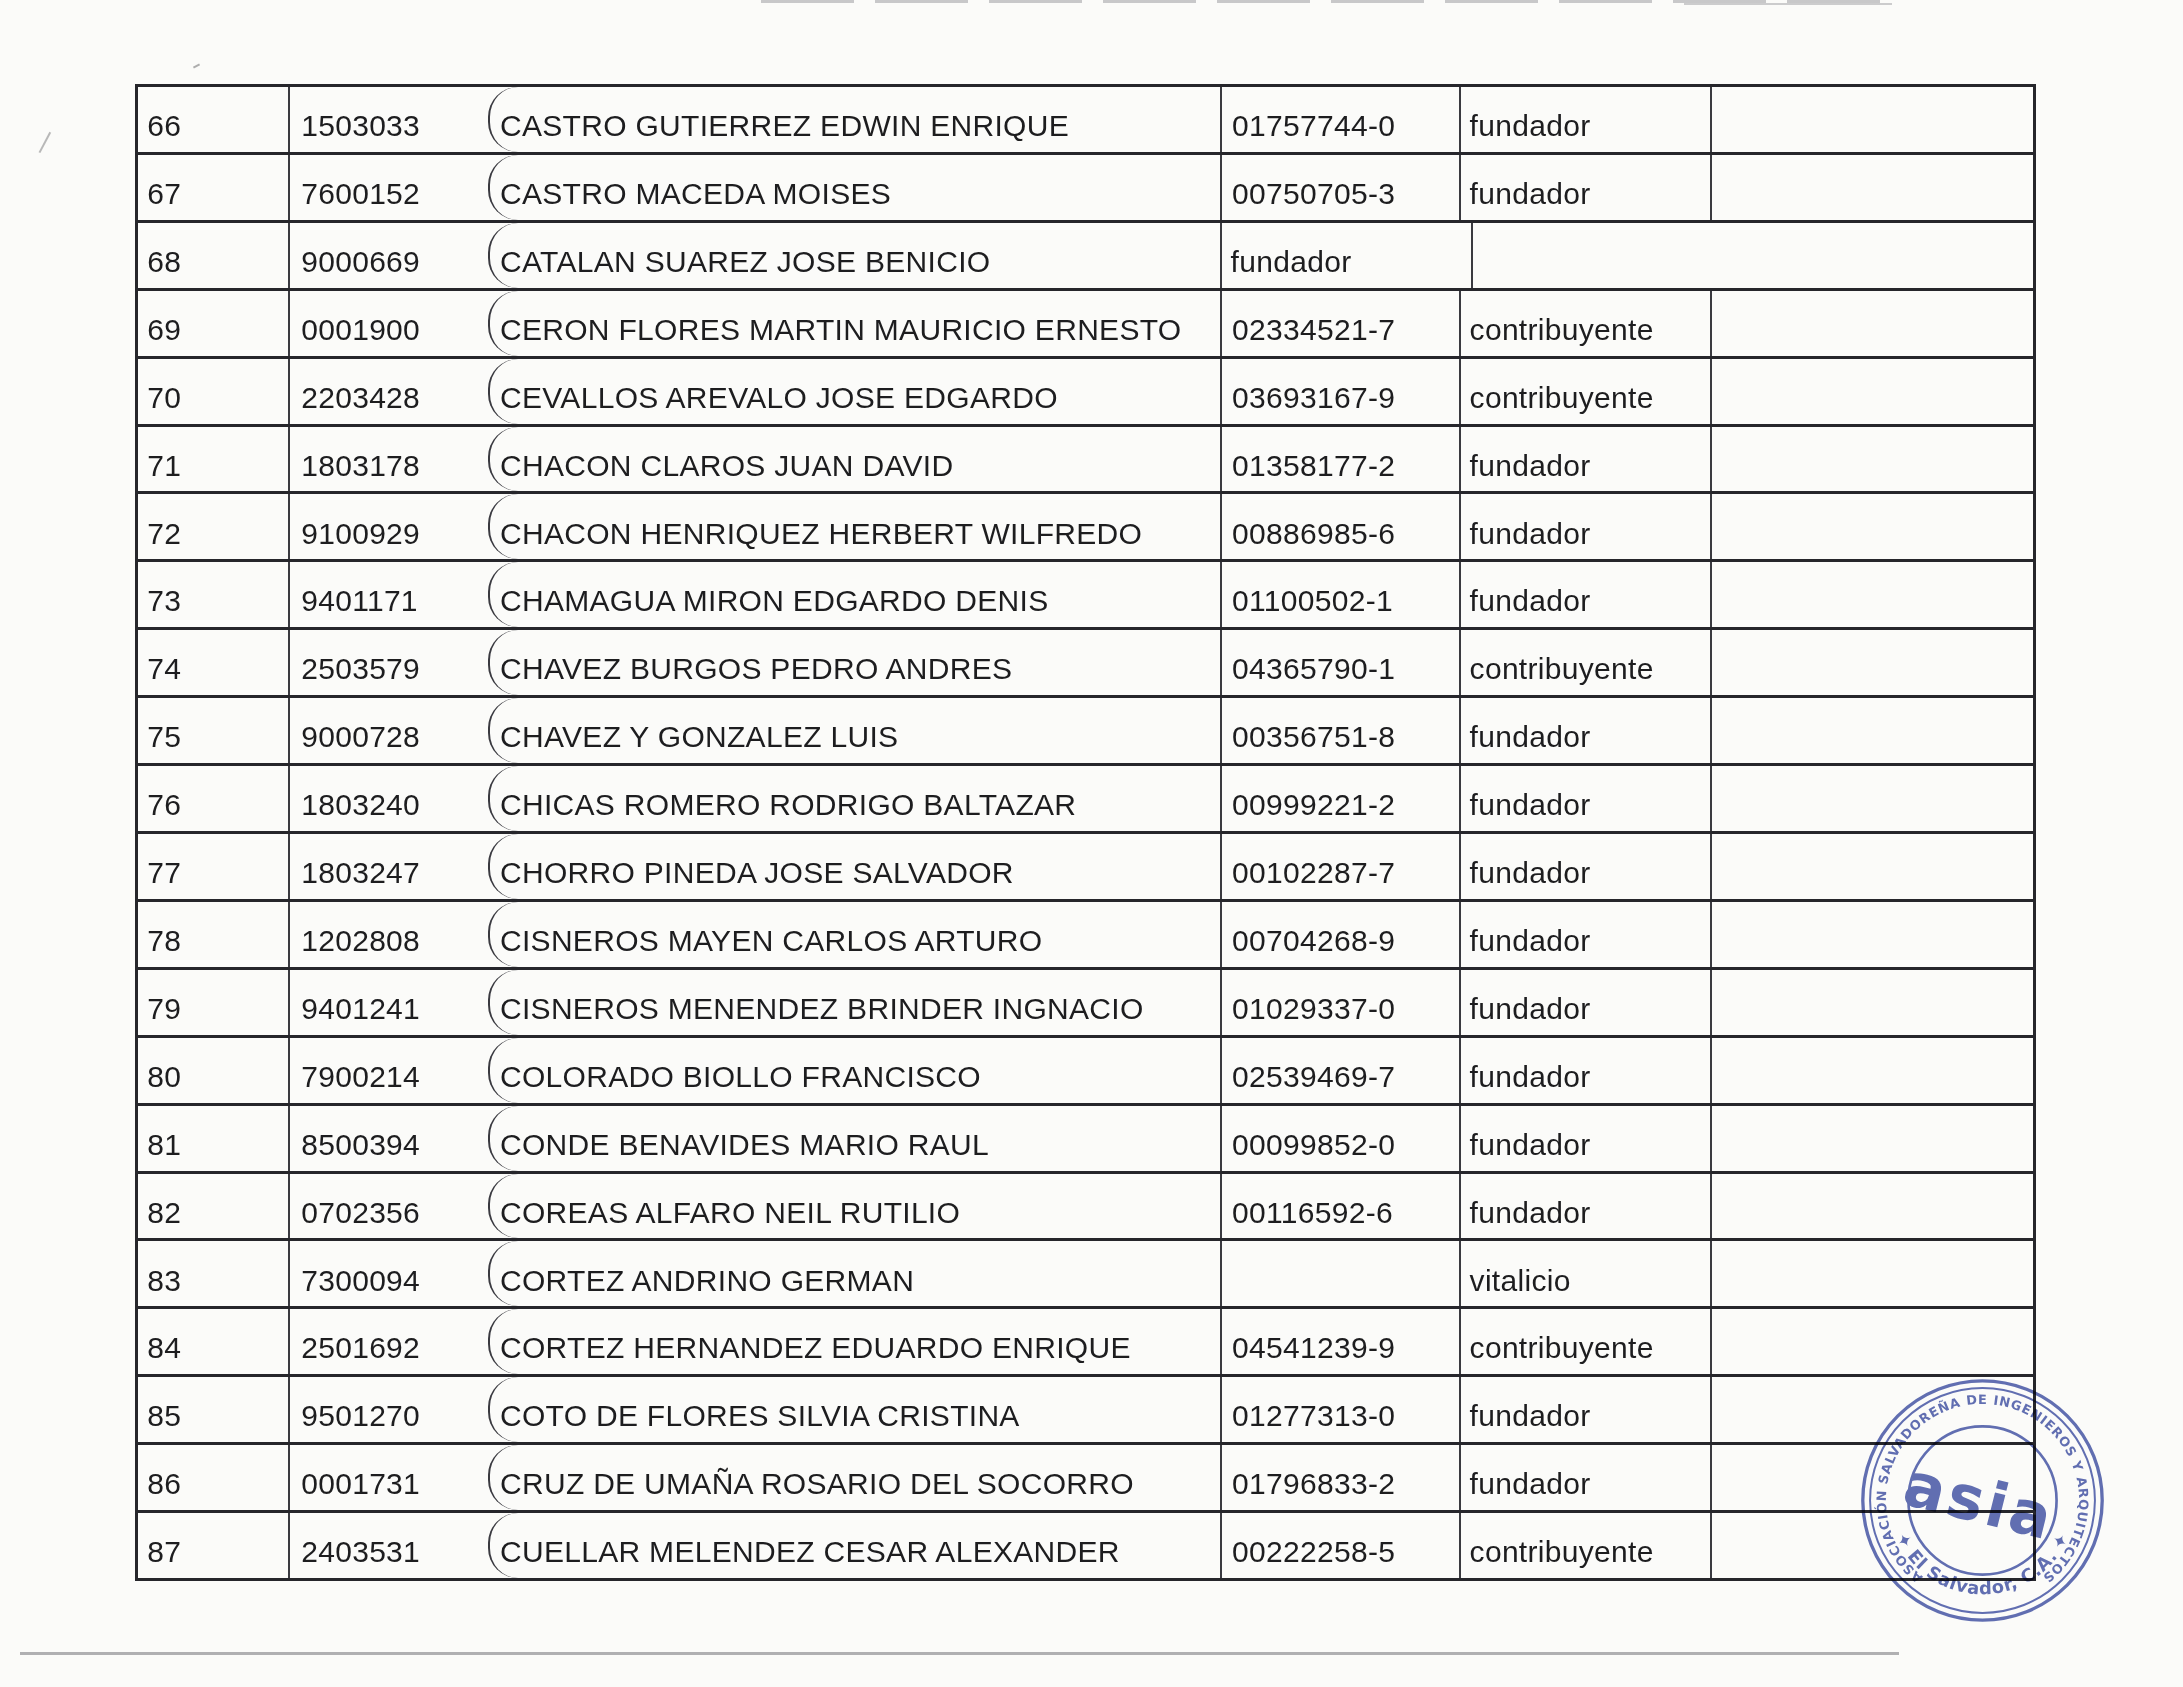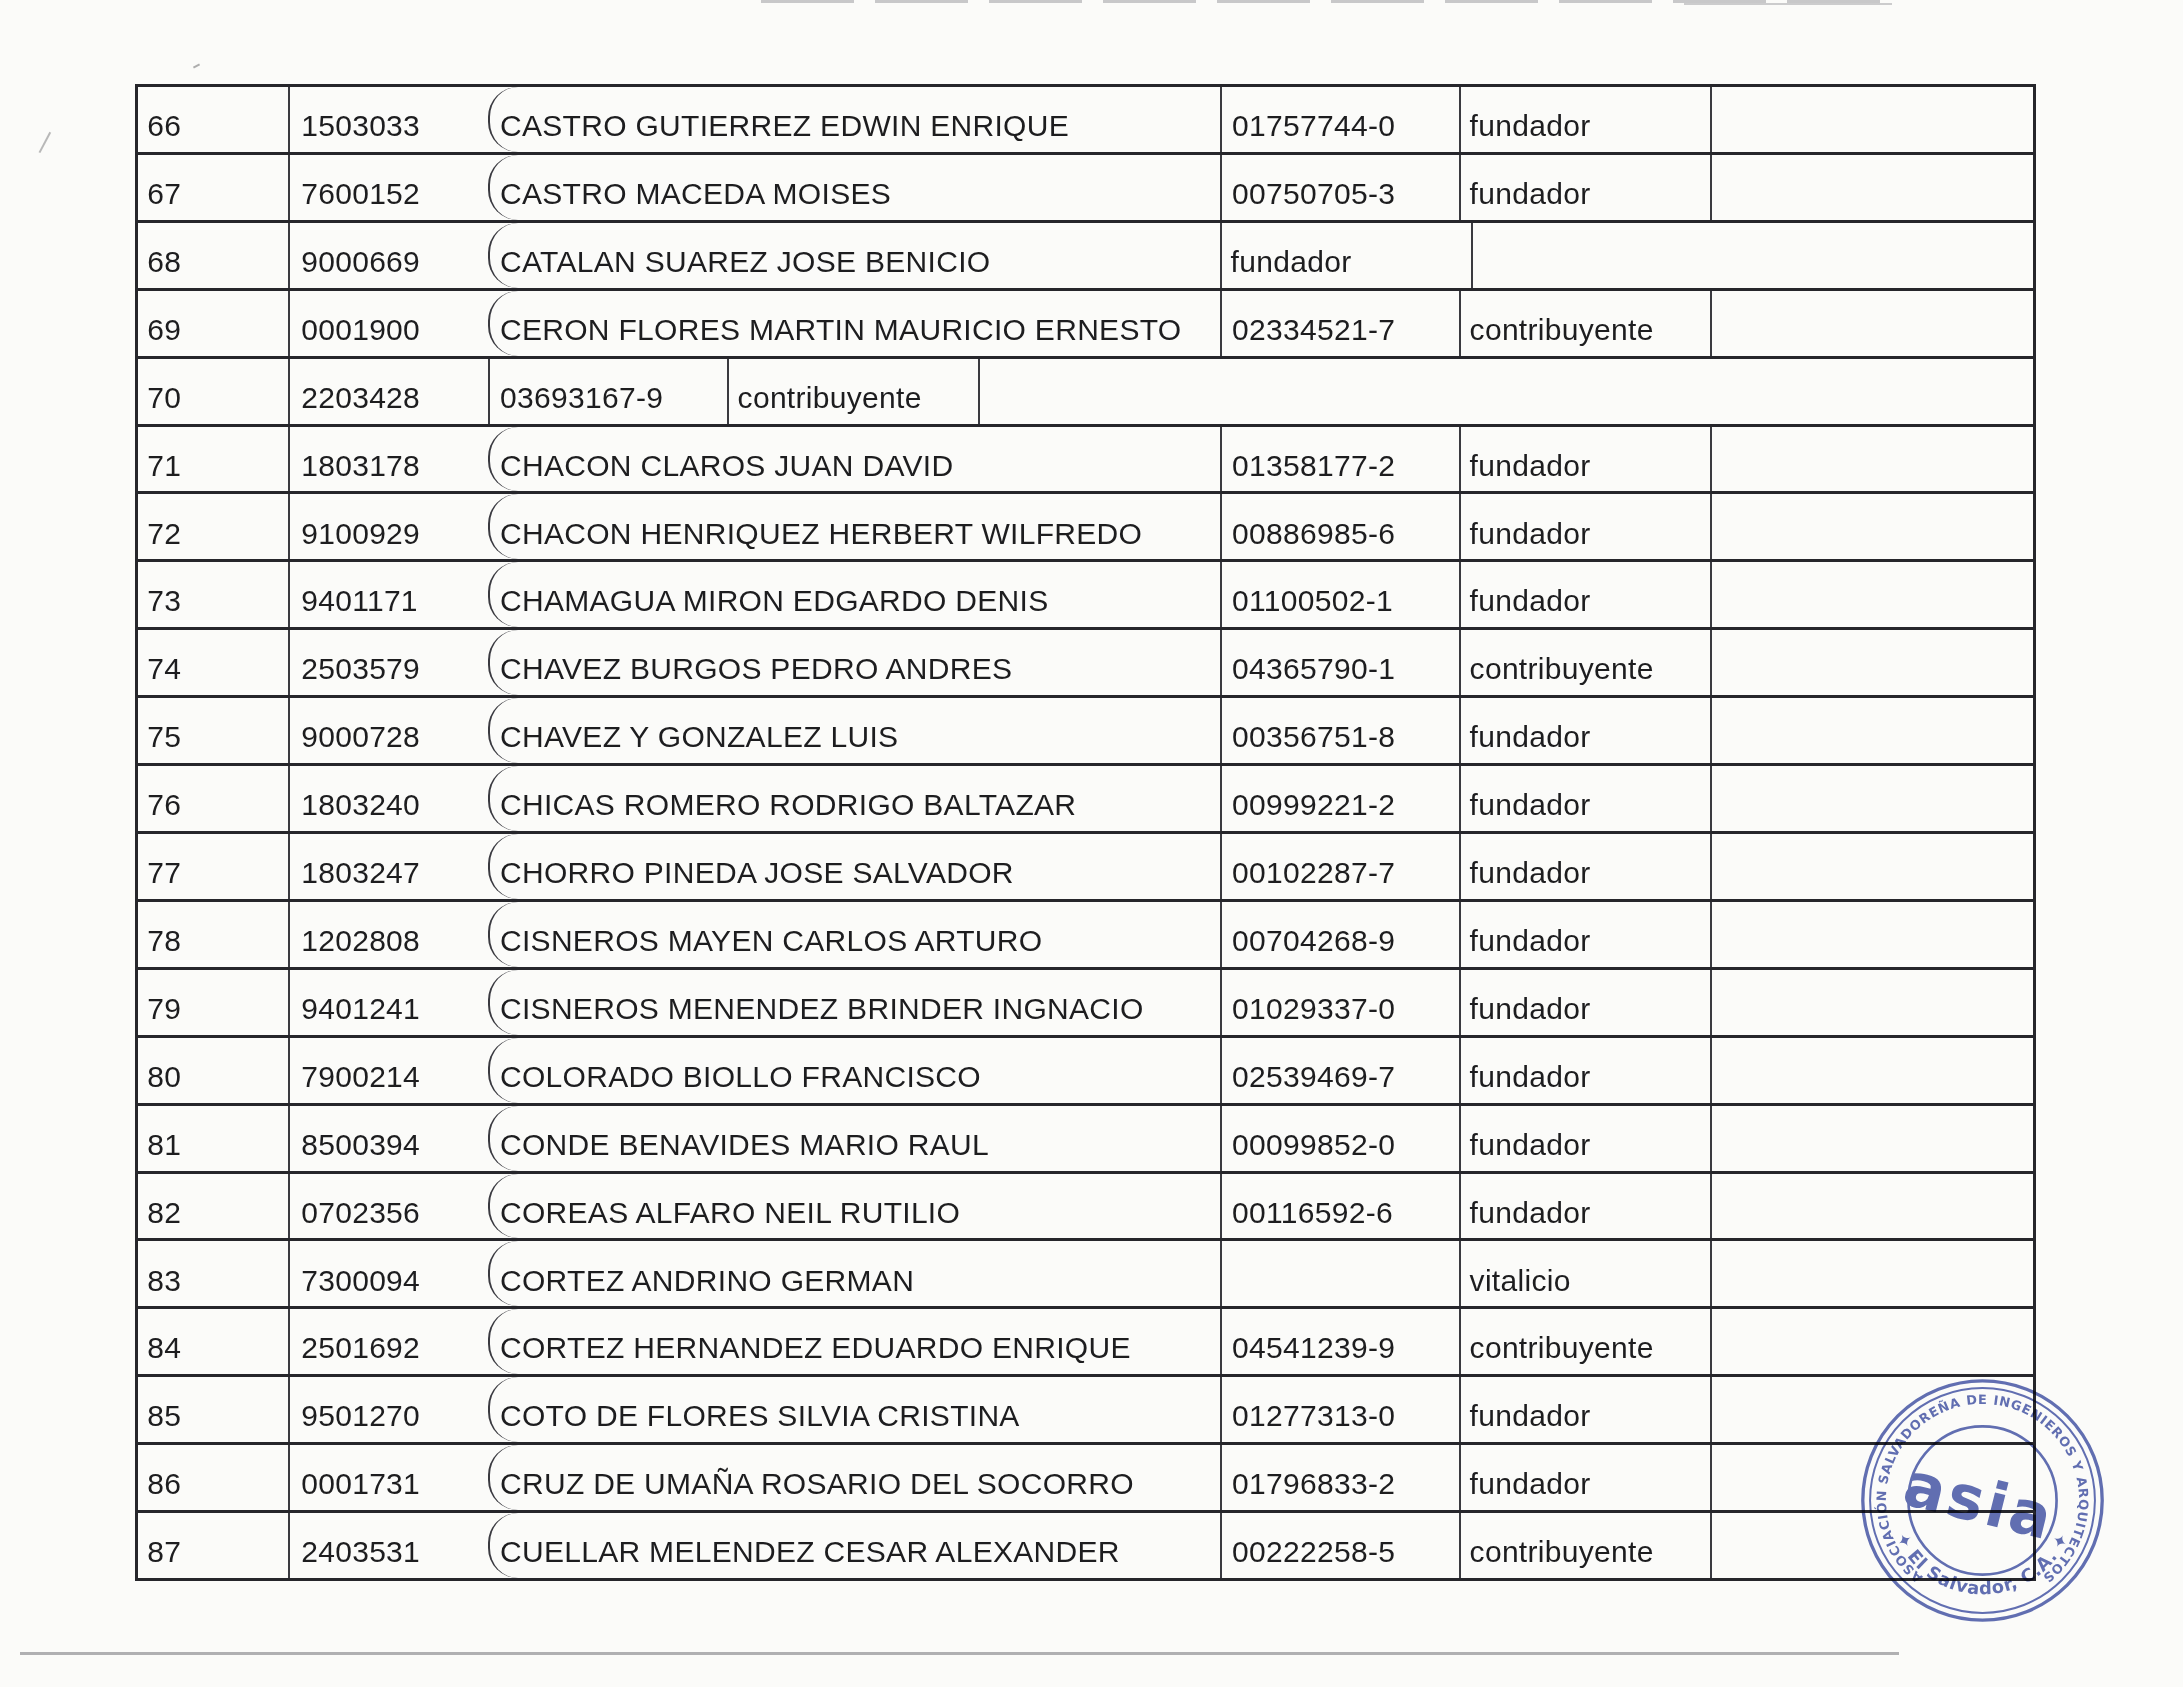--- a/index.html
+++ b/index.html
@@ -116,20 +116,21 @@
         <div class="cell c2">0001900</div>
         <div class="cell c3">CERON FLORES MARTIN MAURICIO ERNESTO</div>
         <div class="cell c4">02334521-7</div>
         <div class="cell c5">contribuyente</div>
         <div class="cell c6"></div>
       </div>
 
       <div class="trow">
         <div class="cell c1">70</div>
         <div class="cell c2">2203428</div>
+        <div class="cell c3">CEVALLOS AREVALO JOSE EDGARDO</div>
         <div class="cell c4">03693167-9</div>
         <div class="cell c5">contribuyente</div>
         <div class="cell c6"></div>
       </div>
 
       <div class="trow">
         <div class="cell c1">71</div>
         <div class="cell c2">1803178</div>
         <div class="cell c3">CHACON CLAROS JUAN DAVID</div>
         <div class="cell c4">01358177-2</div>

